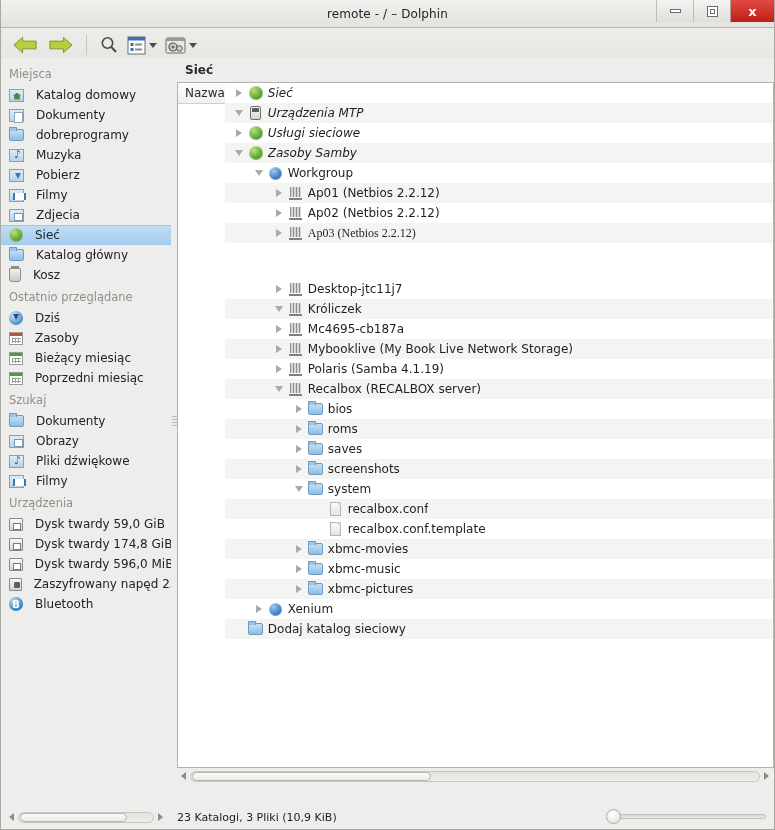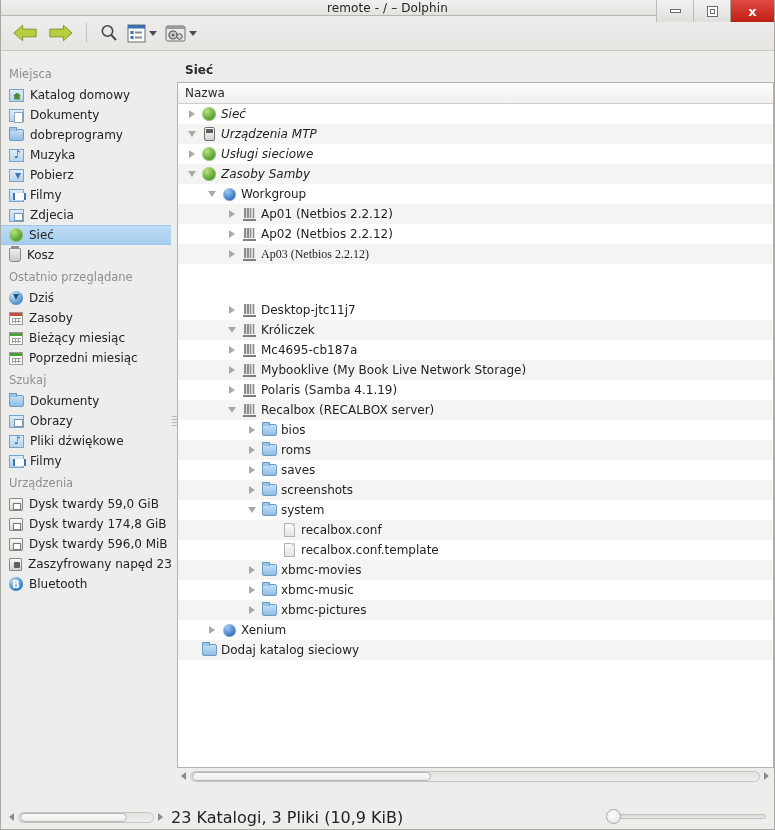--- a/index.html
+++ b/index.html
@@ -15,21 +15,21 @@
     position: relative;
     width: 775px; height: 830px;
     background: #ededeb;
     border: 1px solid #a8a8a4;
     border-top: none;
   }
 
   
   .titlebar {
     position: relative;
-    height: 16px;
+    height: 28px;
     background: linear-gradient(#f2f1ef, #e3e2df);
     border-bottom: 1px solid #b7b6b2;
     display: flex; align-items: center; justify-content: center;
   }
   .titlebar .title {
     font-size: 12px; color: #242424;
     letter-spacing: .1px;
   }
   .winbtns {
     position: absolute; right: 0px; top: 0px;
@@ -92,37 +92,37 @@
   .sb-item {
     height: 20px; display:flex; align-items:center;
     padding-left: 8px; gap: 6px; color:#232323; font-size:12px;
     white-space: nowrap; overflow: hidden;
   }
   .sb-item.selected {
     background: linear-gradient(#bfdcf5, #a6cdf0);
     border-top: 1px solid #9fc8ec;
     border-bottom: 1px solid #9fc8ec;
   }
-  .sb-label { overflow: hidden; text-overflow: clip; }
+  .sb-label { overflow: hidden; text-overflow: clip; margin-left: 6px; }
 
   
   .main {
     flex: 1 1 auto;
     display: flex; flex-direction: column;
     min-width: 0;
   }
   .breadcrumb {
     height: 24px; display:flex; align-items:center;
     padding-left: 8px;
     font-weight: bold; font-size: 12px; color:#2a2a2a;
     background: #ededeb;
   }
   .viewframe {
     flex: 1 1 auto;
-    display:flex; flex-direction: column;
+    display:flex; flex-direction: row;
     border: 1px solid #b4b3af;
     background: #fff;
     min-height: 0;
   }
   .colhead {
     height: 21px; flex: 0 0 21px;
     background: linear-gradient(#fcfcfc, #f1f0ee);
     border-bottom: 1px solid #cfcecb;
     display:flex; align-items:center; padding-left: 7px;
     font-size: 12px; color: #2b2b2b;
@@ -205,21 +205,21 @@
   .thumb { position:absolute; left:1px; top:0px; height:9px;
     background:linear-gradient(#fbfbfa,#ebebe8); border:1px solid #b6b5b1; border-radius:5px; }
 
   
   .statusbar {
     position:absolute; left:0; right:0; bottom:0; height:45px;
     background:#ededeb;
   }
   .sb-row2 { position:absolute; left:0; right:0; bottom:2px; height:20px; display:flex; align-items:center; }
   .sb-left-scroll { width:170px; flex:0 0 170px; }
-  .status-text { font-size:16px; color:#1f1f1f; white-space:nowrap;}
+  .status-text { margin-left:6px; font-size:11px; color:#1f1f1f; white-space:nowrap;}
   .zoomslider { position:absolute; right:8px; bottom:6px; width:160px; height:14px; display:flex; align-items:center;}
   .zs-track { position:absolute; left:12px; right:0; height:5px; background:linear-gradient(#d8d7d4,#eceae8);
     border:1px solid #c0bfbb; border-radius:3px;}
   .zs-knob { position:absolute; left:0px; width:15px; height:15px; border-radius:50%;
     background:radial-gradient(circle at 40% 35%, #ffffff, #e0dfdc); border:1px solid #a9a8a4;}
 </style>
 </head>
 <body>
 
 <div id="app">
@@ -311,20 +311,24 @@
           </div>
           <div class="sb-item">
             <span class="ic-pic"></span>
             <span class="sb-label">Zdjecia</span>
           </div>
           <div class="sb-item selected">
             <span class="ic-globe"></span>
             <span class="sb-label">Sieć</span>
           </div>
           <div class="sb-item">
+            <span class="ic-folder"></span>
+            <span class="sb-label">Katalog główny</span>
+          </div>
+          <div class="sb-item">
             <span class="ic-trash"></span>
             <span class="sb-label">Kosz</span>
           </div>
           <div class="sb-heading">Ostatnio przeglądane</div>
           <div class="sb-item">
             <span class="ic-today"></span>
             <span class="sb-label">Dziś</span>
           </div>
           <div class="sb-item">
             <span class="ic-cal"></span>

